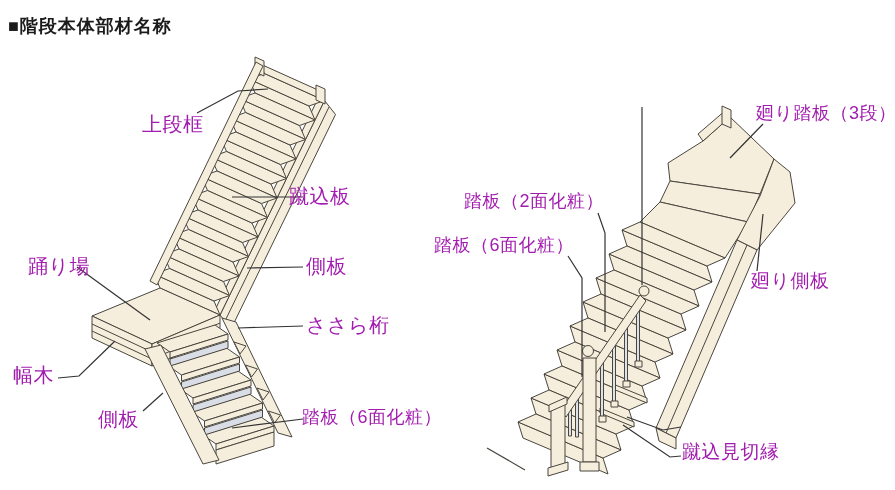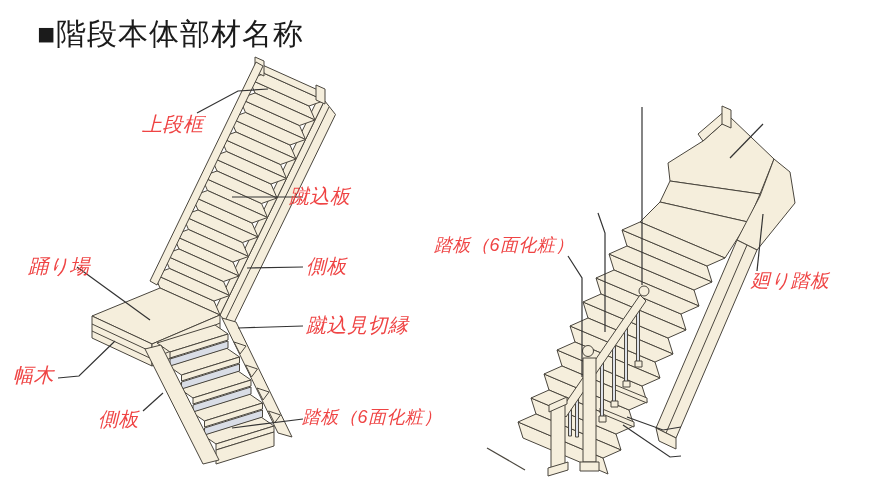--- a/index.html
+++ b/index.html
@@ -1,27 +1,27 @@
 <!DOCTYPE html>
 <html><head>
 <meta charset="utf-8">
 <style>
   html,body{margin:0;padding:0;background:#fff;}
   .canvas{
     position:relative;width:895px;height:490px;background:#ffffff;
     font-family:"Liberation Sans","DejaVu Sans",sans-serif;overflow:hidden;
   }
   .page-title{
-    position:absolute;left:8px;top:14px;font-size:30px;font-weight:normal;
-    color:#1b1b1b;letter-spacing:1px;white-space:nowrap;margin-left:29px;
+    position:absolute;left:8px;top:14px;font-size:18px;font-weight:bold;
+    color:#1b1b1b;letter-spacing:1px;white-space:nowrap;
   }
   .diagram-svg{position:absolute;left:0;top:0;}
   .part-label{
-    position:absolute;font-size:20px;color:#ef4444;line-height:1.05;
-    white-space:nowrap;letter-spacing:0.5px;font-style:italic;
+    position:absolute;font-size:20px;color:#a21caf;line-height:1.05;
+    white-space:nowrap;letter-spacing:0.5px;
   }
   .part-label.sm{font-size:18px;}
   .part-label.md{font-size:19px;}
 </style>
 </head>
 <body>
 
 <div class="canvas">
 
   <div class="page-title">■階段本体部材名称</div>
@@ -111,21 +111,24 @@
       <polyline points="757,271 763,214"></polyline>
       <polyline points="681,427 663,430 627,417"></polyline>
       <polyline points="681,456 670,457 623,425"></polyline>
     </g>
   </svg>
 
   <div class="part-label" style="left:142px;top:114px">上段框</div>
   <div class="part-label" style="left:289px;top:186px">蹴込板</div>
   <div class="part-label" style="left:306px;top:256px">側板</div>
   <div class="part-label" style="left:28px;top:256px">踊り場</div>
-  <div class="part-label" style="left:306px;top:315px">蹴込見切縁</div>
+  <div class="part-label" style="left:306px;top:315px">ささら桁</div>
   <div class="part-label" style="left:13px;top:365px">幅木</div>
   <div class="part-label" style="left:98px;top:409px">側板</div>
   <div class="part-label sm" style="left:302px;top:408px">踏板（6面化粧）</div>
 
+  <div class="part-label sm" style="left:756px;top:104px">廻り踏板（3段）</div>
+  <div class="part-label sm" style="left:464px;top:192px">踏板（2面化粧）</div>
   <div class="part-label sm" style="left:434px;top:236px">踏板（6面化粧）</div>
-  <div class="part-label md" style="left:751px;top:271px">廻り踏板</div>
+  <div class="part-label md" style="left:751px;top:271px">廻り側板</div>
+  <div class="part-label md" style="left:682px;top:442px">蹴込見切縁</div>
 
 </div>
 
 </body></html>

